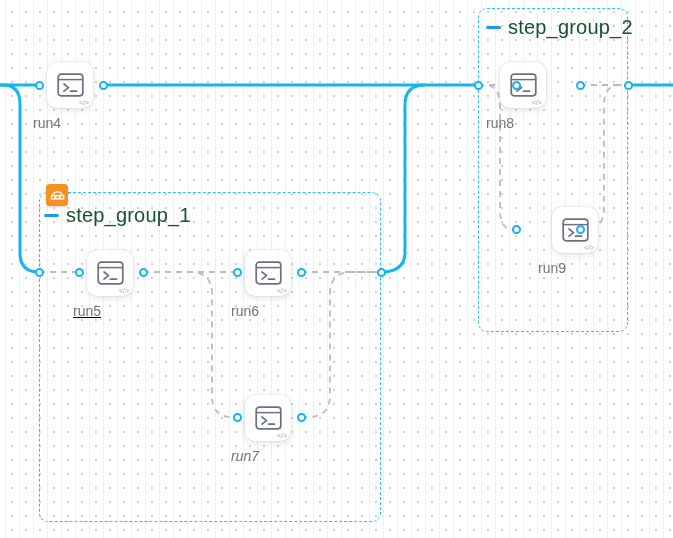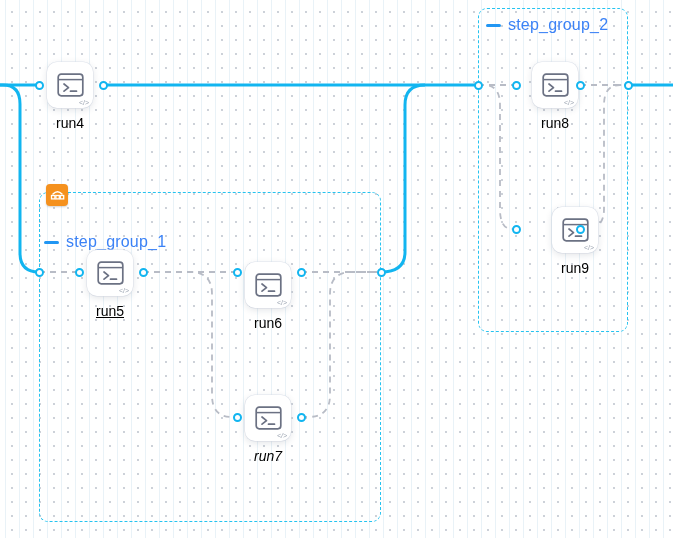--- a/index.html
+++ b/index.html
@@ -31,21 +31,21 @@
   .group-header{
     position:absolute;
     display:flex;align-items:center;gap:7px;
     white-space:nowrap;
   }
   .collapse-dash{
     display:inline-block;width:15px;height:3px;border-radius:2px;
     background:#2196f3;
   }
   .group-label{
-    font-size:16px;color:#3b82f6;letter-spacing:.2px;
+    font-size:20px;color:#14532d;letter-spacing:.2px;
   }
   .group-badge{
     position:absolute;
     width:22px;height:22px;border-radius:4px;
     background:#f5911e;
     display:flex;align-items:center;justify-content:center;
     box-shadow:0 1px 2px rgba(0,0,0,.18);
   }
 
   .node{position:absolute;width:46px;}
@@ -55,22 +55,22 @@
     box-shadow:0 2px 7px rgba(30,45,70,.13), 0 0 0 0.5px rgba(225,230,238,.9);
     position:relative;
     display:flex;align-items:center;justify-content:center;
   }
   .node-card .code-badge{
     position:absolute;right:4px;bottom:2px;
     font-size:7px;color:#9aa3b0;line-height:1;
     font-family:"Liberation Sans", sans-serif;
   }
   .node-label{
-    margin-top:7px;text-align:center;
-    font-size:14px;color:#000000;white-space:nowrap;
+    margin-top:7px;
+    font-size:14px;color:#737373;white-space:nowrap;
     transform:translateX(-14px);width:74px;
   }
   .port{
     position:absolute;width:9px;height:9px;border-radius:50%;
     background:#ffffff;border:2px solid #12b5f0;
     box-sizing:border-box;
   }
 </style>
 </head>
 <body>
@@ -101,21 +101,21 @@
 
 <div class="group-box" style="left:39px;top:192px;width:342px;height:330px;"></div>
 <div class="group-badge" style="left:46px;top:184px;">
   <svg width="15" height="14" viewBox="0 0 15 14" aria-hidden="true">
     <path d="M3 6 Q7.5 1.5 12 6" fill="none" stroke="#ffffff" stroke-width="1.5" stroke-linecap="round"></path>
     <rect x="1.5" y="7.5" width="3.4" height="3.4" fill="none" stroke="#ffffff" stroke-width="1.3"></rect>
     <rect x="5.9" y="7.5" width="3.4" height="3.4" fill="none" stroke="#ffffff" stroke-width="1.3"></rect>
     <rect x="10.3" y="7.5" width="3.4" height="3.4" fill="none" stroke="#ffffff" stroke-width="1.3"></rect>
   </svg>
 </div>
-<div class="group-header" style="left:44px;top:204px;margin-top:29px;">
+<div class="group-header" style="left:44px;top:204px;">
   <span class="collapse-dash"></span>
   <span class="group-label">step_group_1</span>
 </div>
 
 <div class="group-box" style="left:478px;top:8px;width:150px;height:324px;"></div>
 <div class="group-header" style="left:486px;top:16px;">
   <span class="collapse-dash"></span>
   <span class="group-label">step_group_2</span>
 </div>
 
@@ -138,21 +138,21 @@
       <rect x="1.2" y="1.2" width="24.6" height="21.6" rx="3" fill="none" stroke="#6b7183" stroke-width="1.7"></rect>
       <line x1="1.2" y1="6.6" x2="25.8" y2="6.6" stroke="#6b7183" stroke-width="1.5"></line>
       <path d="M7 11 L11.5 14.6 L7 18.2" fill="none" stroke="#6b7183" stroke-width="1.7" stroke-linecap="round" stroke-linejoin="round"></path>
       <line x1="13.5" y1="18.2" x2="19.5" y2="18.2" stroke="#6b7183" stroke-width="1.7" stroke-linecap="round"></line>
     </svg>
     <span class="code-badge">&lt;/&gt;</span>
   </div>
   <div class="node-label">run5</div>
 </div>
 
-<div class="node" style="left:245px;top:262px;">
+<div class="node" style="left:245px;top:250px;">
   <div class="node-card">
     <svg width="27" height="24" viewBox="0 0 27 24" aria-hidden="true">
       <rect x="1.2" y="1.2" width="24.6" height="21.6" rx="3" fill="none" stroke="#6b7183" stroke-width="1.7"></rect>
       <line x1="1.2" y1="6.6" x2="25.8" y2="6.6" stroke="#6b7183" stroke-width="1.5"></line>
       <path d="M7 11 L11.5 14.6 L7 18.2" fill="none" stroke="#6b7183" stroke-width="1.7" stroke-linecap="round" stroke-linejoin="round"></path>
       <line x1="13.5" y1="18.2" x2="19.5" y2="18.2" stroke="#6b7183" stroke-width="1.7" stroke-linecap="round"></line>
     </svg>
     <span class="code-badge">&lt;/&gt;</span>
   </div>
   <div class="node-label">run6</div>
@@ -164,21 +164,21 @@
       <rect x="1.2" y="1.2" width="24.6" height="21.6" rx="3" fill="none" stroke="#6b7183" stroke-width="1.7"></rect>
       <line x1="1.2" y1="6.6" x2="25.8" y2="6.6" stroke="#6b7183" stroke-width="1.5"></line>
       <path d="M7 11 L11.5 14.6 L7 18.2" fill="none" stroke="#6b7183" stroke-width="1.7" stroke-linecap="round" stroke-linejoin="round"></path>
       <line x1="13.5" y1="18.2" x2="19.5" y2="18.2" stroke="#6b7183" stroke-width="1.7" stroke-linecap="round"></line>
     </svg>
     <span class="code-badge">&lt;/&gt;</span>
   </div>
   <div class="node-label">run7</div>
 </div>
 
-<div class="node" style="left:532px;top:62px;">
+<div class="node" style="left:500px;top:62px;">
   <div class="node-card">
     <svg width="27" height="24" viewBox="0 0 27 24" aria-hidden="true">
       <rect x="1.2" y="1.2" width="24.6" height="21.6" rx="3" fill="none" stroke="#6b7183" stroke-width="1.7"></rect>
       <line x1="1.2" y1="6.6" x2="25.8" y2="6.6" stroke="#6b7183" stroke-width="1.5"></line>
       <path d="M7 11 L11.5 14.6 L7 18.2" fill="none" stroke="#6b7183" stroke-width="1.7" stroke-linecap="round" stroke-linejoin="round"></path>
       <line x1="13.5" y1="18.2" x2="19.5" y2="18.2" stroke="#6b7183" stroke-width="1.7" stroke-linecap="round"></line>
     </svg>
     <span class="code-badge">&lt;/&gt;</span>
   </div>
   <div class="node-label">run8</div>

